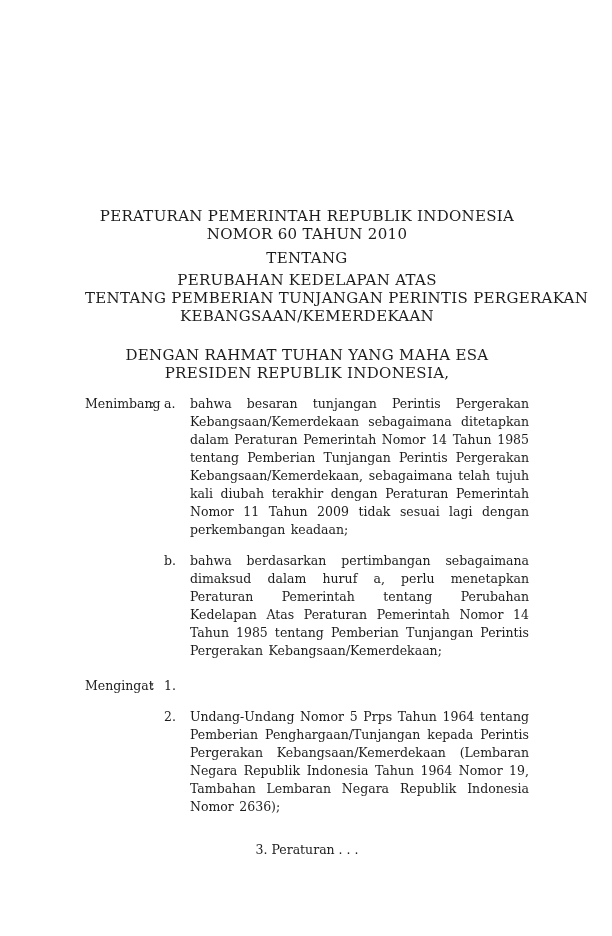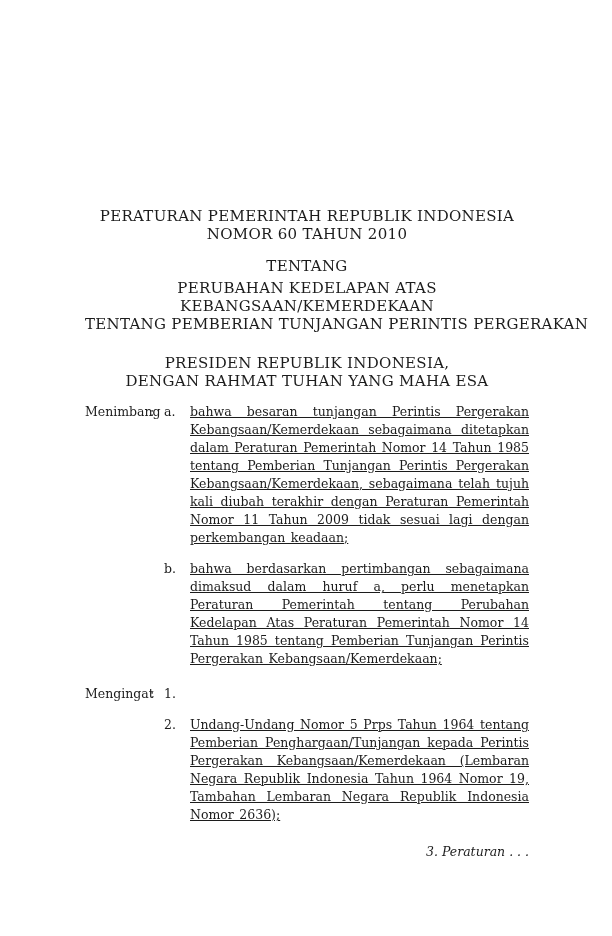--- a/index.html
+++ b/index.html
@@ -20,71 +20,69 @@
     top: 207px;
     width: 444px;
   }
   .center-line {
     text-align: center;
     font-size: 15px;
     line-height: 18px;
     letter-spacing: 0.3px;
     white-space: nowrap;
   }
-  .tentang { margin-top: 14px; }
+  .tentang { margin-top: 6px; }
   .subject-block { margin-top: 4px; }
   .invocation-block { margin-top: 21px; }
   .section {
     display: grid;
     grid-template-columns: 65px 14px 26px 1fr;
     font-size: 12.5px;
     line-height: 18px;
   }
   .section-considering { margin-top: 13px; }
   .section-recalling { margin-top: 17px; }
   .sec-label { grid-column: 1; }
   .sec-colon { grid-column: 2; text-align: left; }
   .sec-items { grid-column: 3 / span 2; display: grid; grid-template-columns: 26px 1fr; }
   .item-marker { grid-column: 1; }
   .item-text {
     grid-column: 2;
     text-align: justify;
     word-spacing: 1.5px;
-    text-decoration: underline;
   }
   .item-gap { margin-top: 13px; }
   .catchword {
-    margin-top: 19px;
+    margin-top: 25px;
     font-size: 12.5px;
     line-height: 18px;
-    text-align: right;
+    text-align: center;
     padding-right: 0px;
-    font-style: italic;
   }
 </style>
 </head>
 <body>
 
 <div class="page">
   <div class="content">
 
     <div class="center-line">PERATURAN PEMERINTAH REPUBLIK INDONESIA</div>
     <div class="center-line">NOMOR 60 TAHUN 2010</div>
 
     <div class="center-line tentang">TENTANG</div>
 
     <div class="subject-block">
       <div class="center-line">PERUBAHAN KEDELAPAN ATAS</div>
+      <div class="center-line">TENTANG PEMBERIAN TUNJANGAN PERINTIS PERGERAKAN</div>
       <div class="center-line">KEBANGSAAN/KEMERDEKAAN</div>
-      <div class="center-line">TENTANG PEMBERIAN TUNJANGAN PERINTIS PERGERAKAN</div>
     </div>
 
     <div class="invocation-block">
+      <div class="center-line">DENGAN RAHMAT TUHAN YANG MAHA ESA</div>
       <div class="center-line">PRESIDEN REPUBLIK INDONESIA,</div>
-      <div class="center-line">DENGAN RAHMAT TUHAN YANG MAHA ESA</div>
     </div>
 
     <div class="section section-considering">
       <div class="sec-label">Menimbang</div>
       <div class="sec-colon">:</div>
       <div class="sec-items">
         <div class="item-marker">a.</div>
         <div class="item-text">bahwa besaran tunjangan Perintis Pergerakan Kebangsaan/Kemerdekaan sebagaimana ditetapkan dalam Peraturan Pemerintah Nomor 14 Tahun 1985 tentang Pemberian Tunjangan Perintis Pergerakan Kebangsaan/Kemerdekaan, sebagaimana telah tujuh kali diubah terakhir dengan Peraturan Pemerintah Nomor 11 Tahun 2009 tidak sesuai lagi dengan perkembangan keadaan;</div>
         <div class="item-marker item-gap">b.</div>
         <div class="item-text item-gap">bahwa berdasarkan pertimbangan sebagaimana dimaksud dalam huruf a, perlu menetapkan Peraturan Pemerintah tentang Perubahan Kedelapan Atas Peraturan Pemerintah Nomor 14 Tahun 1985 tentang Pemberian Tunjangan Perintis Pergerakan Kebangsaan/Kemerdekaan;</div>

